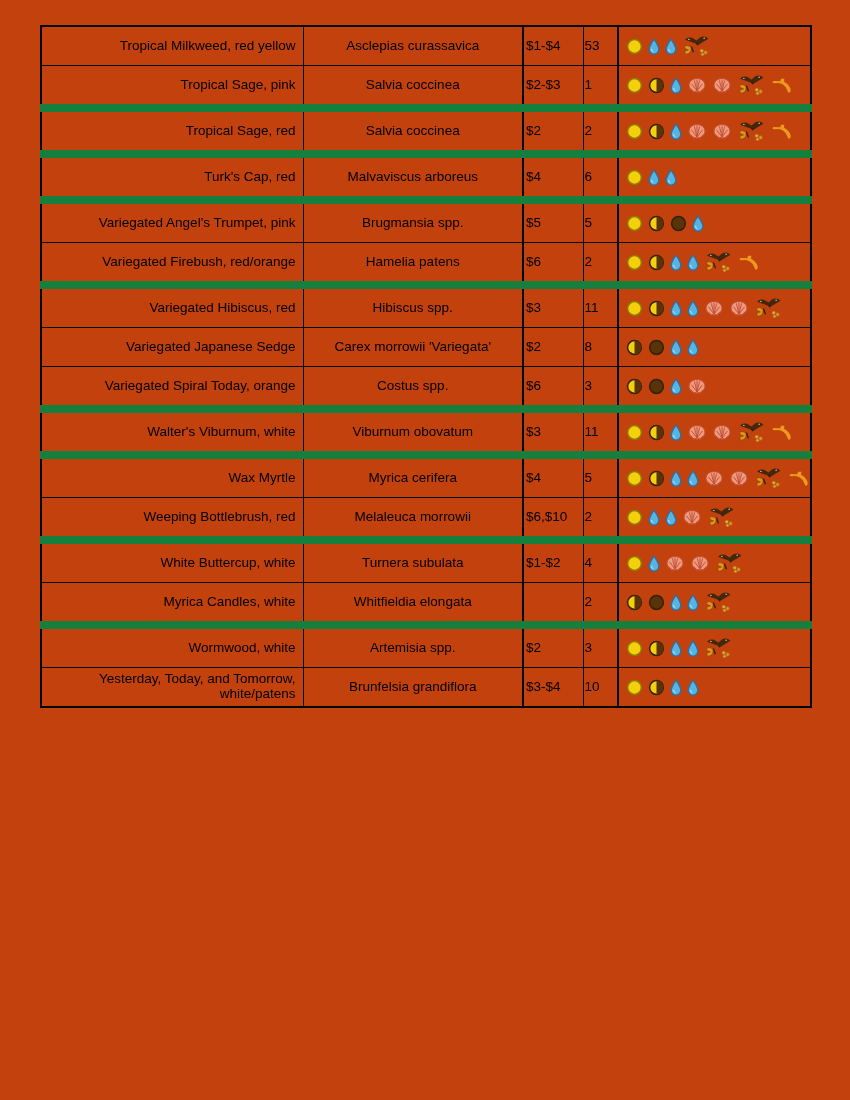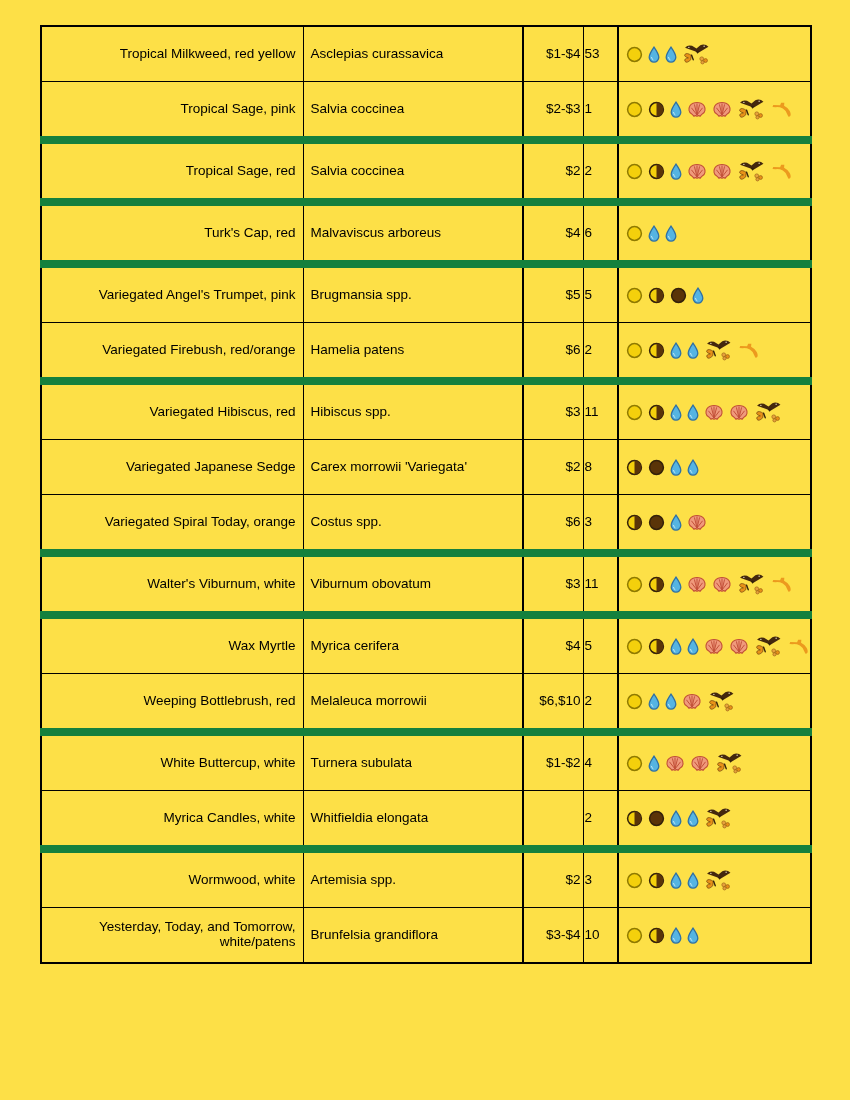--- a/index.html
+++ b/index.html
@@ -1,20 +1,20 @@
 <!DOCTYPE html>
 <html><head>
 <meta charset="utf-8">
 <style>
   html, body { margin: 0; padding: 0; background: #ffffff; }
   .page {
     position: relative;
     width: 850px;
     height: 1100px;
-    background: #fde047;
+    background: #c2410c;
     font-family: "Liberation Sans", sans-serif;
     color: #000000;
     overflow: hidden;
   }
   table.plant {
     position: absolute;
     left: 40px;
     top: 25px;
     width: 770px;
     border-collapse: collapse;
@@ -23,22 +23,22 @@
   }
   td {
     font-size: 13.5px;
     line-height: 1.1;
     height: 30px;
     vertical-align: middle;
     overflow: hidden;
     white-space: normal;
   }
   td.c1 { text-align: right; padding: 1px 7px; }
-  td.c2 { border-left: 1px solid #000; text-align: left; padding: 1px 7px; }
-  td.c3 { border-left: 2px solid #000; text-align: right; padding: 12px 2px; }
+  td.c2 { border-left: 1px solid #000; text-align: center; padding: 1px 7px; }
+  td.c3 { border-left: 2px solid #000; text-align: left; padding: 4px 2px; }
   td.c4 { border-left: 1px solid #000; text-align: left; padding: 0 1px; }
   td.c5 { border-left: 2px solid #000; padding-left: 7px; }
   tr.b-thin  td { border-bottom: 1px solid #000; }
   tr.b-thick td { border-bottom: 8px solid #15803d; }
   .icons { display: flex; align-items: center; gap: 5px; }
   .icons span { display: inline-flex; }
   .icons svg { display: block; flex: 0 0 auto; }
 </style>
 </head>
 <body>

